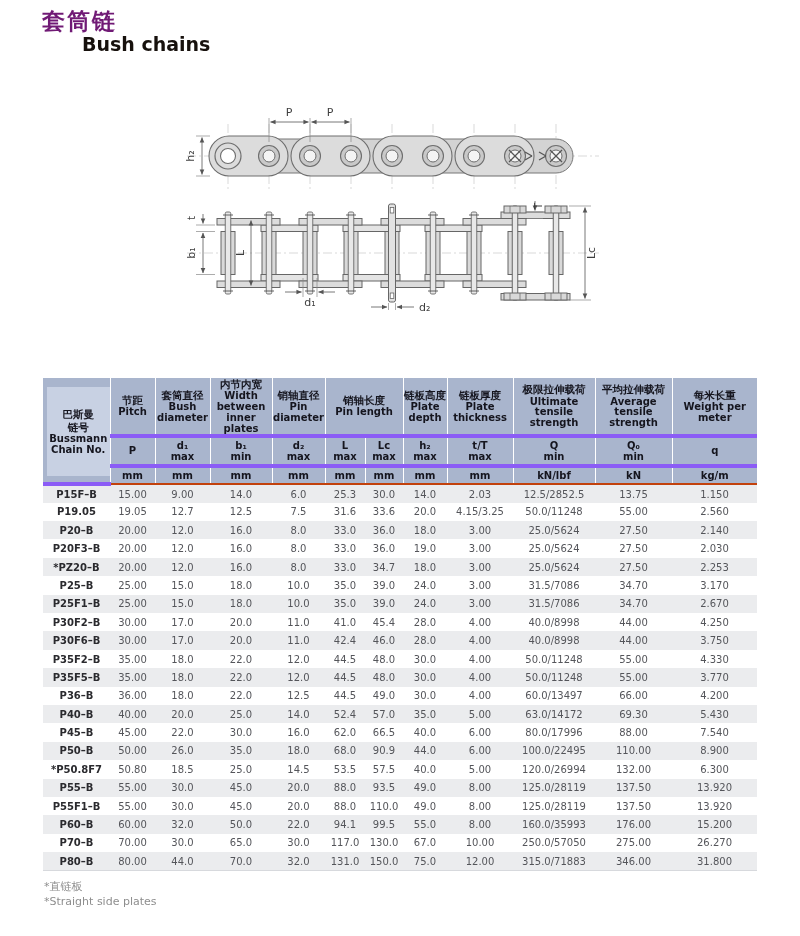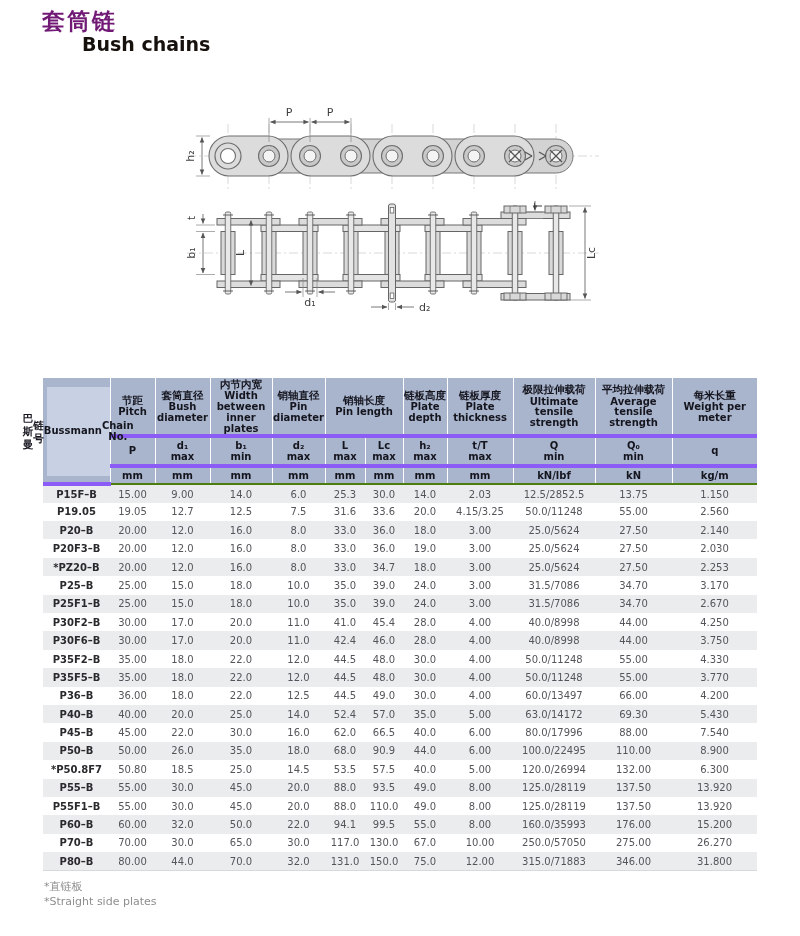--- a/index.html
+++ b/index.html
@@ -14,26 +14,26 @@
   #side-view { left:183px; top:98px; }
   #plan-view { left:183px; top:198px; }
   svg text { font-family:"DejaVu Sans","Liberation Sans",sans-serif; fill:#3f3f3f; }
 
   .spec-table { position:absolute; left:43px; top:378px; width:714px; border-collapse:collapse; table-layout:fixed; }
   .spec-table thead th { background:#a9b5cd; border-right:1px solid #fff; border-bottom:4px solid #8b5cf6; font-weight:bold; color:#15151e; padding:0; vertical-align:middle; }
   .spec-table thead th:last-child { border-right:none; }
   .spec-table thead tr.group-row th { height:54px; }
   .spec-table thead tr.sym-row th { height:30px; }
   .spec-table thead tr.unit-row th { height:18px; font-size:10px; }
-  .spec-table thead tr.unit-row th, th.chainno { border-bottom:2px solid #4d7c0f; }
+  .spec-table thead tr.unit-row th, th.chainno { border-bottom:2px solid #c2410c; }
   .hdr-cn { display:block; font-size:10.5px; line-height:1.25; }
   .hdr-en { display:block; font-size:10px; line-height:1.08; font-weight:bold; }
   .sym-l1, .sym-l2 { display:block; font-size:10px; line-height:1.18; }
   th.chainno { padding:0; vertical-align:top; }
-  .chainno-box { margin:3px 0 0 4px; height:89px; width:calc(100% - 4px); background:#c8d1e3; display:flex; flex-direction:row; justify-content:center; align-items:center; line-height:1.16; }
+  .chainno-box { margin:3px 0 0 4px; height:89px; width:calc(100% - 4px); background:#c8d1e3; display:flex; flex-direction:column; justify-content:center; align-items:center; line-height:1.16; }
   .chainno-box span { display:block; }
 
   .spec-table tbody td { font-size:10px; color:#54555a; text-align:center; height:18.4px; padding:0 1px; white-space:nowrap; }
   .spec-table tbody td:first-child { font-weight:bold; color:#2a2a2e; }
   .spec-table tbody tr:nth-child(odd) { background:#ebecee; }
   .spec-table { border-bottom:1px solid #d7d9dd; }
 
   .footnotes { position:absolute; left:44px; top:879px; font-size:11px; color:#8e8e8e; line-height:1.4; }
 </style>
 </head>

